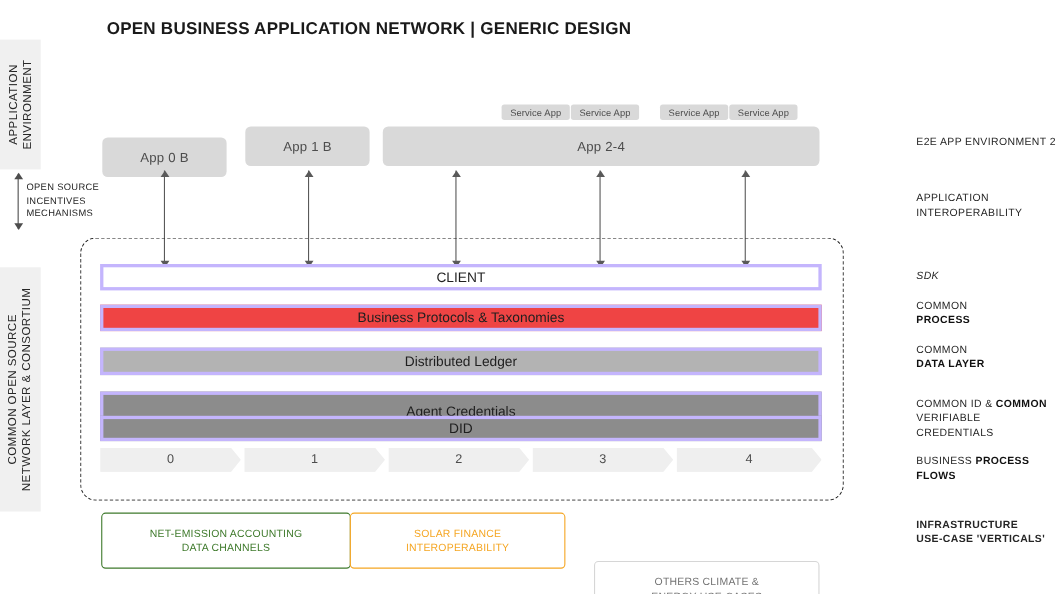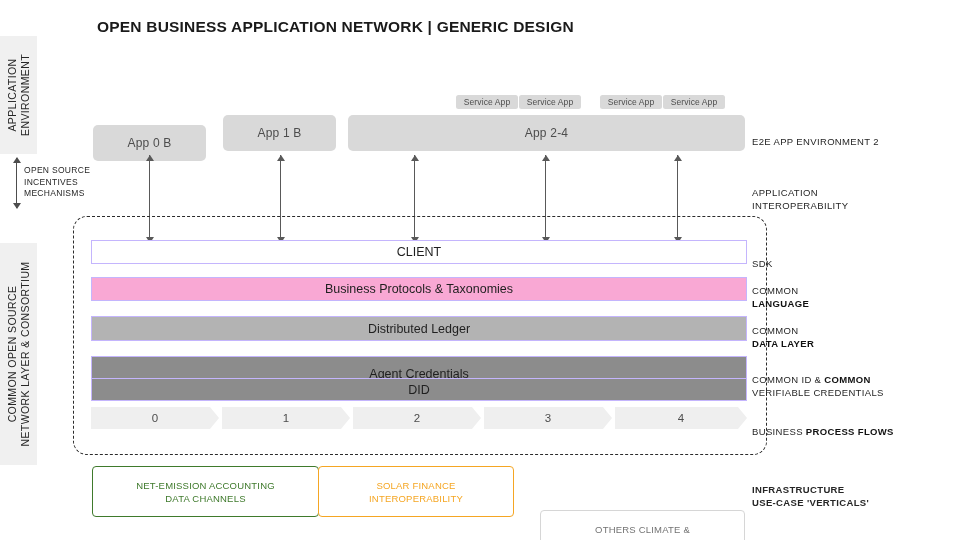--- a/index.html
+++ b/index.html
@@ -81,24 +81,24 @@
   #dashed-box{
     position:absolute;left:73px;top:216px;width:694px;height:239px;
     border:1.4px dashed #2b2b2b;border-radius:14px;box-sizing:border-box;
   }
 
   
   .bar{
     position:absolute;left:91px;width:656px;
     display:flex;align-items:center;justify-content:center;
     font-size:12.5px;color:#1f1f1f;box-sizing:border-box;
-    border:1px solid #c4b5fd;
+    border:3px solid #c4b5fd;
   }
   #bar-client{top:240px;height:24px;background:#ffffff;}
-  #bar-protocols{top:277px;height:24px;background:#f9a8d4;}
+  #bar-protocols{top:277px;height:24px;background:#ef4444;}
   #bar-ledger{top:316px;height:25px;background:#b3b3b3;}
   #bar-agent{top:356px;height:35px;background:#8c8c8c;}
   #bar-did{top:378px;height:23px;background:#8c8c8c;}
 
   
   #flowrow{position:absolute;left:91px;top:407px;width:656px;height:22px;}
   .chev{
     position:absolute;top:0;height:22px;background:#efefef;
     display:flex;align-items:center;justify-content:center;
     font-size:11.5px;color:#4d4d4d;
@@ -111,27 +111,27 @@
     box-sizing:border-box;background:#ffffff;
     display:flex;align-items:center;justify-content:center;
     text-align:center;font-size:9.5px;line-height:13px;letter-spacing:0.2px;
   }
   #uc-green{left:92px;width:227px;border:1.3px solid #3f7a2c;color:#3f7a2c;}
   #uc-orange{left:318px;width:196px;border:1.3px solid #f5a623;color:#f5a623;}
   #uc-gray{left:540px;width:205px;border:1.3px solid #d6d6d6;color:#737373;margin-top:44px;}
 
   
   .rlabel{
-    position:absolute;left:752px;
-    font-size:9.5px;line-height:13px;letter-spacing:0.35px;color:#262626;margin-top:12px;
+    position:absolute;left:833px;
+    font-size:9.5px;line-height:13px;letter-spacing:0.35px;color:#262626;
   }
   .rlabel b{font-weight:bold;color:#111111;}
   #r-e2e{top:123px;}
   #r-interop{top:174px;}
-  #r-sdk{top:245px;}
+  #r-sdk{top:245px;font-style:italic;}
   #r-language{top:272px;}
   #r-datalayer{top:312px;}
   #r-agents{top:361px;}
   #r-flows{top:413px;}
   #r-infra{top:471px;font-weight:bold;}
 </style>
 </head>
 <body>
 
 <div class="stage">
@@ -200,21 +200,21 @@
   <div class="ucbox" id="uc-green">NET-EMISSION ACCOUNTING<br>DATA CHANNELS</div>
   <div class="ucbox" id="uc-orange">SOLAR FINANCE<br>INTEROPERABILITY</div>
   <div class="ucbox" id="uc-gray">OTHERS CLIMATE &amp;<br>ENERGY USE-CASES</div>
 
   <div class="rlabel" id="r-e2e">E2E APP ENVIRONMENT 2</div>
   <div class="rlabel" id="r-interop">APPLICATION<br>INTEROPERABILITY</div>
   <div class="rlabel" id="r-sdk">SDK</div>
 
   <div class="rlabel" id="r-language">
     <span>COMMON</span><br>
-    <b>LANGUAGE</b>
+    <b>PROCESS</b>
   </div>
 
   <div class="rlabel" id="r-datalayer">
     <span>COMMON</span><br>
     <b>DATA LAYER</b>
   </div>
 
   <div class="rlabel" id="r-agents">
     <span>COMMON ID &amp; </span><b>COMMON</b><br>
     <span>VERIFIABLE CREDENTIALS</span>

